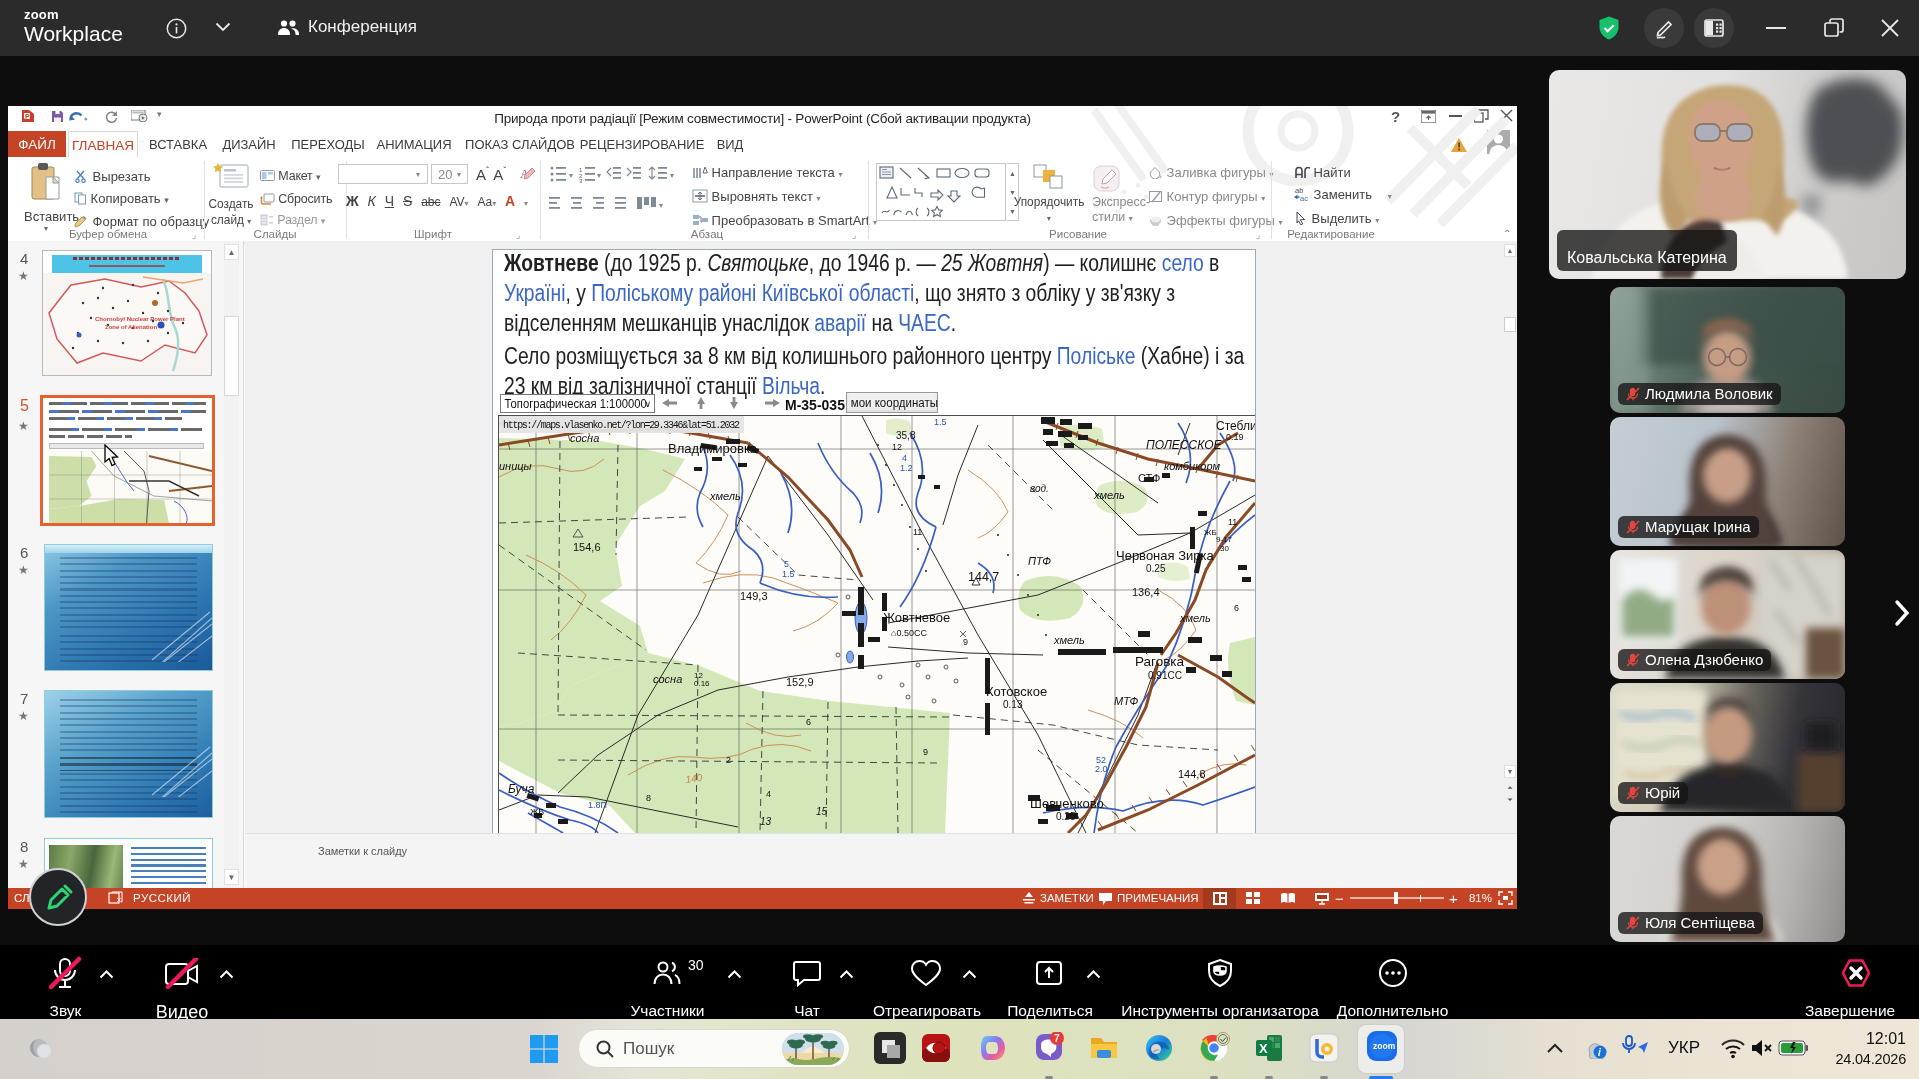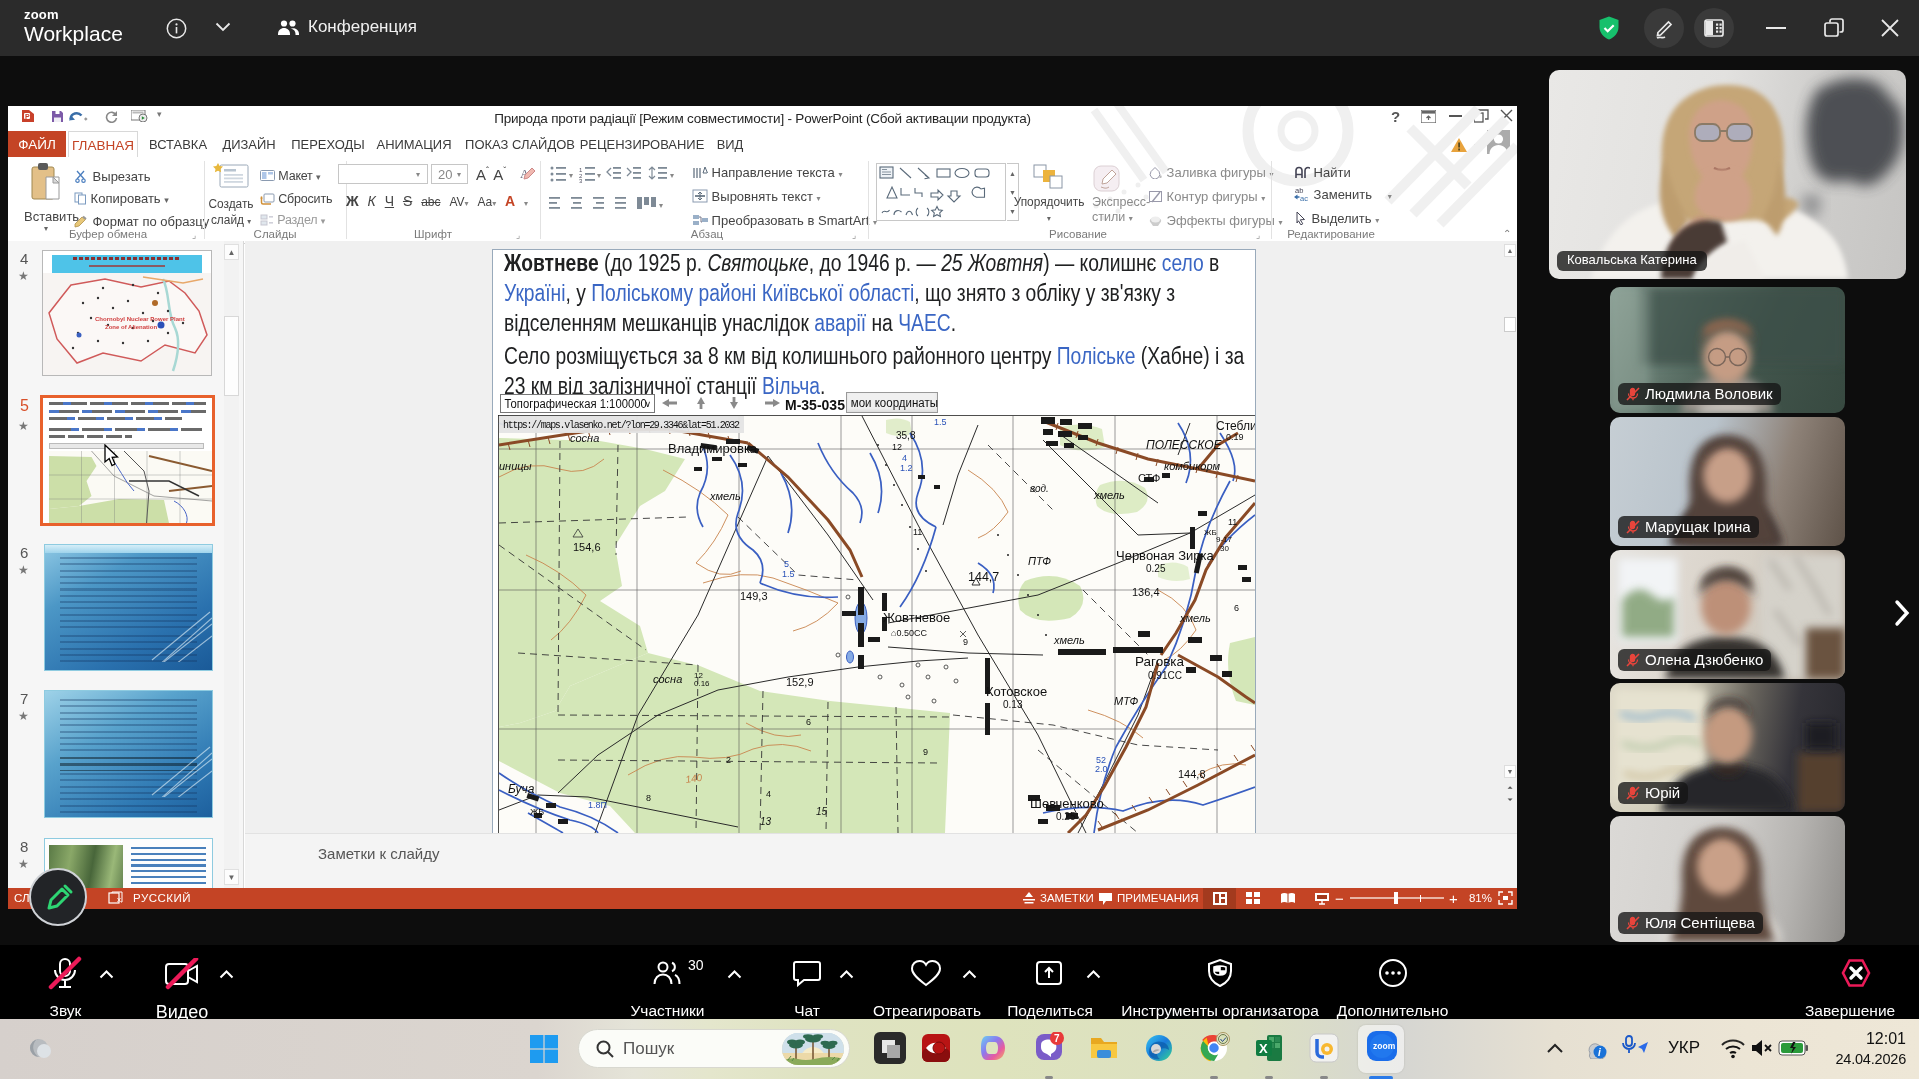--- a/index.html
+++ b/index.html
@@ -28,21 +28,21 @@
 #ribbon { position:absolute; left:0; top:51px; width:100%; height:87px; background:#fff; border-bottom:1px solid #d0d0d0; font-size:13px; color:#444; }
 .rgroup-label { position:absolute; bottom:3px; font-size:11.5px; color:#7a7a7a; text-align:center; }
 .rsep { position:absolute; top:4px; bottom:4px; width:1px; background:#e2e2e2; }
 
 #panel { position:absolute; left:0; top:135px; width:236px; height:647px; background:#f6f6f6; border-right:1px solid #d8d8d8; overflow:hidden; }
 .tx-lines { position:absolute; left:9%; right:9%; opacity:.85; }
 .thumb { position:absolute; left:24px; width:171px; background:#fff; border:1px solid #b8b8b8; }
 
 #editarea { position:absolute; left:237px; top:135px; width:1272px; height:592px; background:#f0f0f0; }
 #notes { position:absolute; left:237px; top:727px; width:1272px; height:55px; background:#f4f4f4; border-top:1px solid #e2e2e2; }
-#notes .nt { position:absolute; left:73px; top:11px; font-size:15px; color:#555; }
+#notes .nt { position:absolute; left:73px; top:11px; font-size:11px; color:#555; }
 #statusbar { position:absolute; left:0; top:782px; width:100%; height:21px; background:#c44425; color:#fff; font-size:11.5px; }
 
 #wiki { position:absolute; left:484px; top:143px; width:764px; height:584px; background:#fff; border-top:1px solid #9ab; border-left:1px solid #9ab; border-right:1px solid #9ab; overflow:hidden; font-size:21.5px; color:#1a1a1a; }
 .wl { position:absolute; left:11px; white-space:nowrap; font-size:23px; transform:scaleX(.838); transform-origin:0 50%; color:#202122; }
 .wl a { color:#3a66c4; text-decoration:none; }
 
 #pencilbtn { position:absolute; left:29px; top:868px; width:58px; height:58px; border-radius:50%; background:#222427; border:2px solid #cfd2d6; }
 
 .vid { position:absolute; border-radius:10px; overflow:hidden; }
 .nametag { position:absolute; left:8px; bottom:8px; background:rgba(20,20,20,.78); color:#fff; border-radius:6px; padding:2px 8px 3px; font-size:15px; white-space:nowrap; }
@@ -942,21 +942,21 @@
         <path d="M171 61h7" fill="none"></path>
       </g>
     <path d="M165 98 q8 4 16 0" stroke="#a06a5a" stroke-width="2.5" fill="none"></path>
 
     <path d="M146 132 Q144 108 164 101 Q186 96 197 110 Q206 124 199 142 Q186 154 168 150 Q150 146 146 132 Z" fill="#cfa188" filter="url(#blur1)"></path>
     <path d="M150 145 Q128 160 122 178 L148 186 Q158 160 163 150 Z" fill="#c89a80" filter="url(#blur1)"></path>
 
     <path d="M112 209 Q112 178 132 160 Q150 146 172 152 L178 172 Q152 186 143 209 Z" fill="#4a3a36" filter="url(#blur1)"></path>
     <path d="M146 209 Q162 178 196 170 L216 209 Z" fill="#f0ede9" filter="url(#blur1)"></path>
   </svg>
-  <div class="nametag" style="font-size:13px;padding:1px 10px 4px">Ковальська Катерина</div>
+  <div class="nametag" style="font-size:16px;padding:19px 10px 4px">Ковальська Катерина</div>
 </div>
 
 <div class="vid" style="left:1610px;top:287px;width:235px;height:126px">
   <div class="abs" style="width:100%;height:100%;background:linear-gradient(115deg,#8fa399 0%,#5d7268 35%,#42554c 60%,#374940 100%)"></div>
   <svg class="abs" width="235" height="126" viewBox="0 0 235 126">
     <defs>
         <filter id="vb1" x="-50%" y="-50%" width="200%" height="200%">
           <feGaussianBlur stdDeviation="4"></feGaussianBlur>
         </filter>
       </defs>

